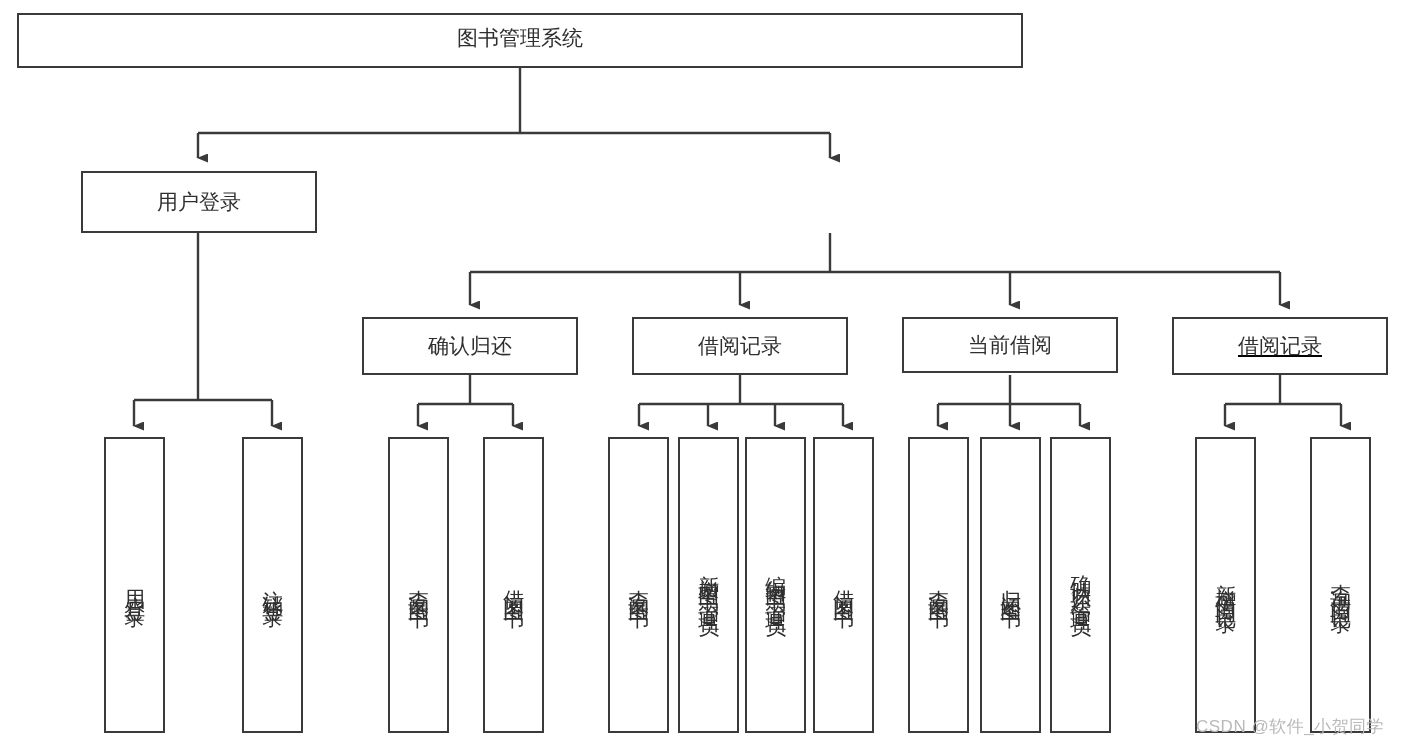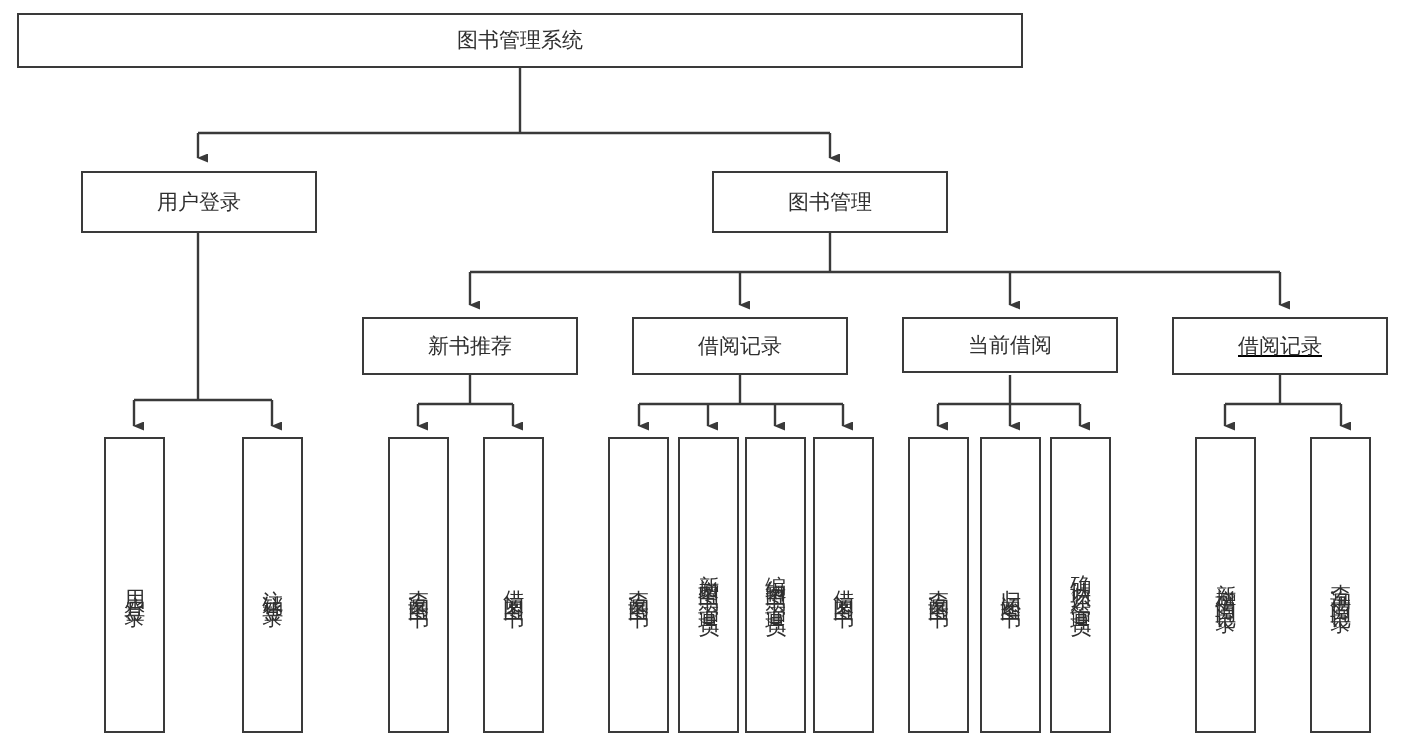--- a/index.html
+++ b/index.html
@@ -72,34 +72,31 @@
       <path d="M1010,404 L1010,426" marker-end="url(#arw)"></path>
       <path d="M1080,404 L1080,426" marker-end="url(#arw)"></path>
 
       <path d="M1280,375 L1280,404"></path>
       <path d="M1225,404 L1341,404"></path>
       <path d="M1225,404 L1225,426" marker-end="url(#arw)"></path>
       <path d="M1341,404 L1341,426" marker-end="url(#arw)"></path>
     </g>
   </svg>
 
-  <div class="node" style="left:17px;top:13px;width:1006px;height:55px;">
+  <div class="node" style="left:17px;top:13px;width:1006px;height:55px;font-family:Liberation Mono, monospace;">
     <span class="lbl">图书管理系统</span>
   </div>
 
   <div class="node" style="left:81px;top:171px;width:236px;height:62px;">
     <span class="lbl">用户登录</span>
   </div>
 
-  <div class="node" style="left:712px;top:171px;width:236px;height:62px;">
-    <span class="lbl">图书管理</span>
-  </div>
 
   <div class="node" style="left:362px;top:317px;width:216px;height:58px;">
-    <span class="lbl">新书推荐</span>
+    <span class="lbl">确认归还</span>
   </div>
 
   <div class="node" style="left:632px;top:317px;width:216px;height:58px;">
     <span class="lbl">借阅记录</span>
   </div>
 
   <div class="node" style="left:902px;top:317px;width:216px;height:56px;justify-content:center;">
     <span class="lbl">当前借阅</span>
   </div>
 
@@ -144,14 +141,15 @@
     <span class="lbl">确认归还（管理员）</span>
   </div>
 
   <div class="node leaf" style="left:1195px;top:437px;width:61px;height:296px;">
     <span class="lbl">新增借阅记录</span>
   </div>
   <div class="node leaf" style="left:1310px;top:437px;width:61px;height:296px;">
     <span class="lbl">查询借阅记录</span>
   </div>
 
+  <div class="watermark" style="left:1196px;top:715px;">CSDN @软件_小贺同学</div>
 
 </div>
 
 </body></html>

